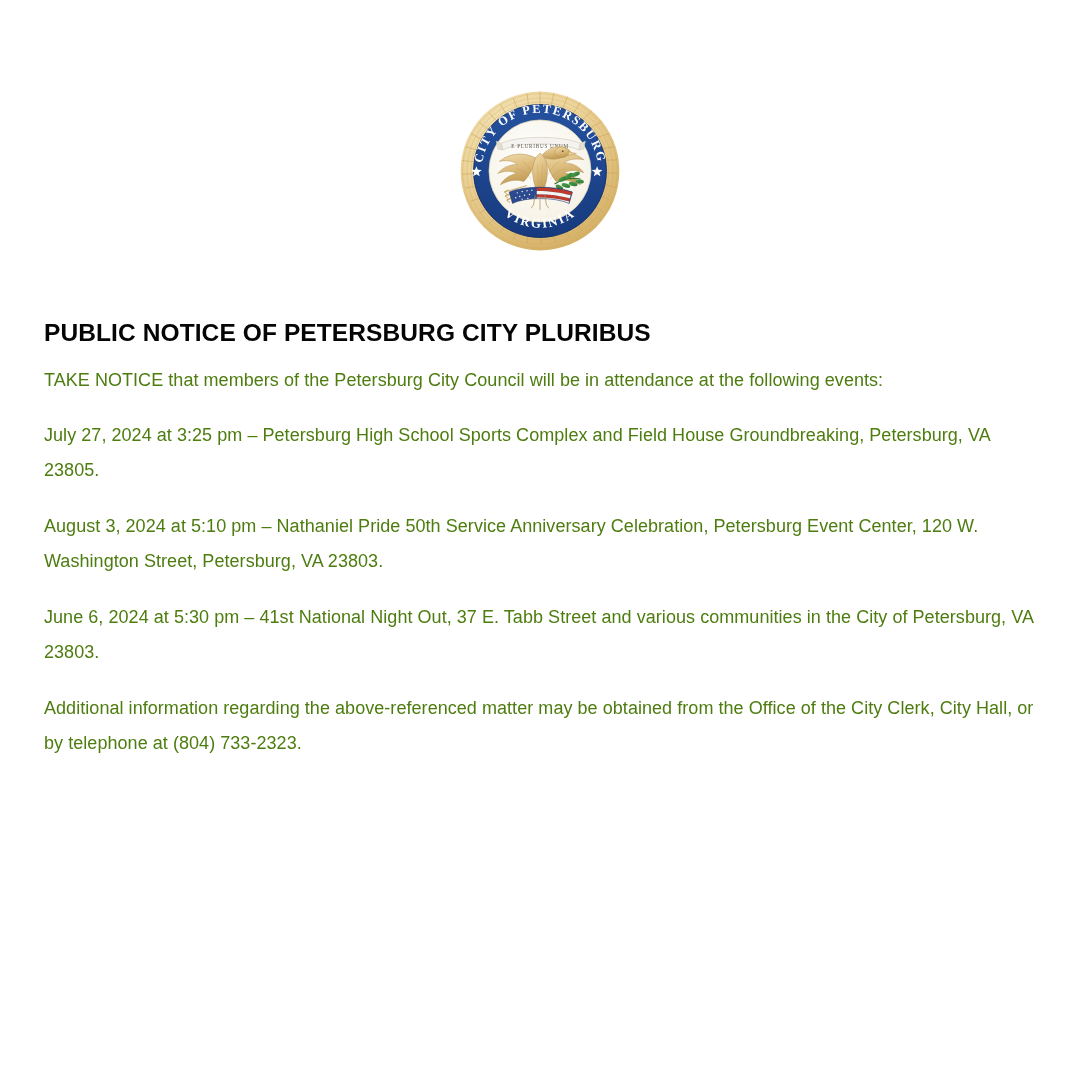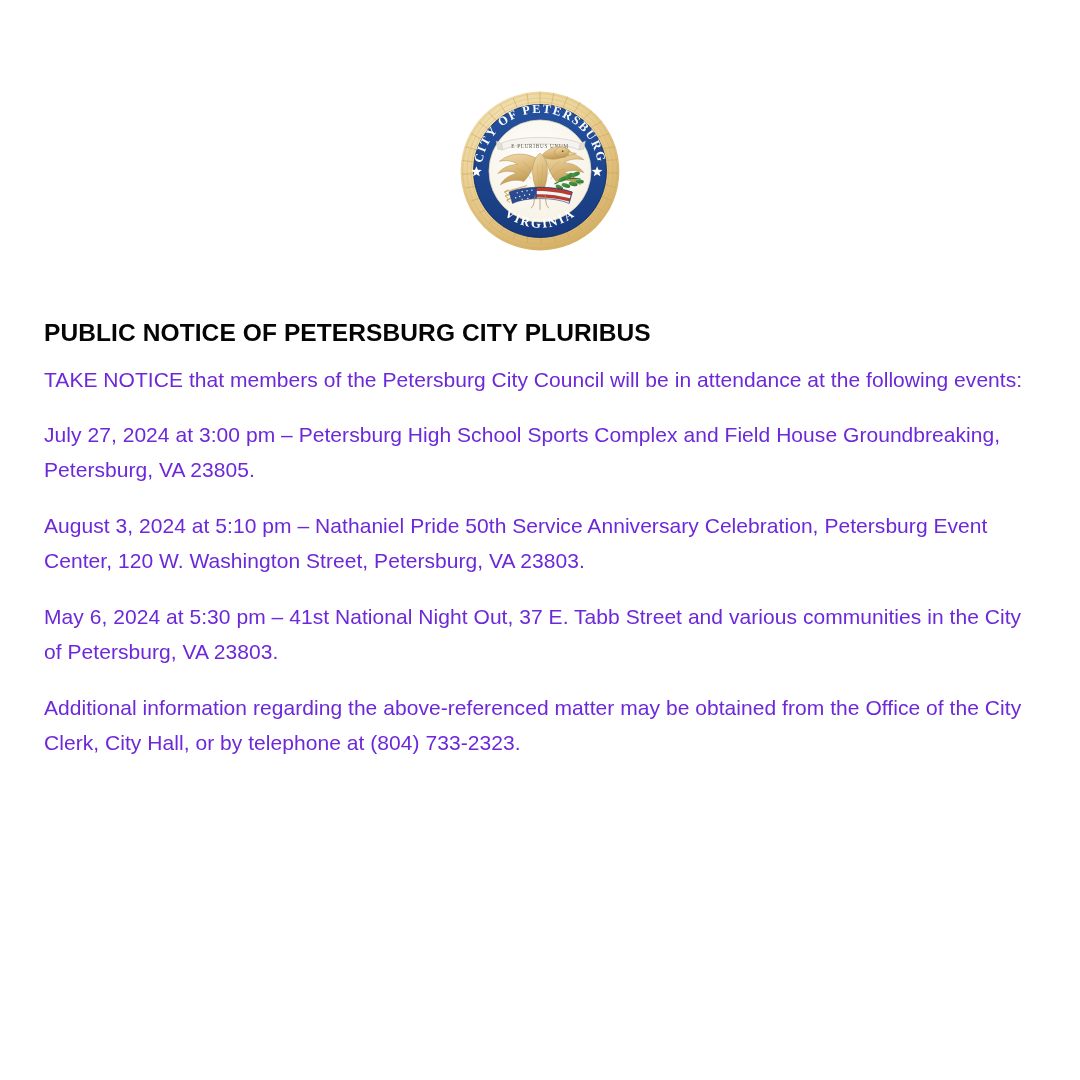--- a/index.html
+++ b/index.html
@@ -44,25 +44,25 @@
   .notice-heading {
     font-size: 24.5px;
     font-weight: bold;
     line-height: 30px;
     letter-spacing: 0.1px;
     margin: 0 0 16px 0;
     color: #050505;
   }
 
   .notice-para {
-    font-size: 21px;
+    font-size: 18px;
     font-weight: normal;
     line-height: 34.5px;
     margin: 0 0 22px 0;
-    color: #6d28d9;
+    color: #4d7c0f;
     letter-spacing: 0.05px;
   }
   .notice-para.tight { line-height: 32px; }
   .notice-para:last-child { margin-bottom: 12px; }
 </style>
 </head>
 <body>
 
 <div class="page">
 
@@ -255,22 +255,22 @@
       </g>
     </svg>
   </div>
 
   <div class="notice-body">
 
     <div class="notice-heading">PUBLIC NOTICE OF PETERSBURG CITY PLURIBUS</div>
 
     <p class="notice-para tight">TAKE NOTICE that members of the Petersburg City Council will be in attendance at the following events:</p>
 
-    <p class="notice-para">July 27, 2024 at 3:00 pm – Petersburg High School Sports Complex and Field House Groundbreaking, Petersburg, VA 23805.</p>
+    <p class="notice-para">July 27, 2024 at 3:25 pm – Petersburg High School Sports Complex and Field House Groundbreaking, Petersburg, VA 23805.</p>
 
     <p class="notice-para">August 3, 2024 at 5:10 pm – Nathaniel Pride 50th Service Anniversary Celebration, Petersburg Event Center, 120 W. Washington Street, Petersburg, VA 23803.</p>
 
-    <p class="notice-para">May 6, 2024 at 5:30 pm – 41st National Night Out, 37 E. Tabb Street and various communities in the City of Petersburg, VA 23803.</p>
+    <p class="notice-para">June 6, 2024 at 5:30 pm – 41st National Night Out, 37 E. Tabb Street and various communities in the City of Petersburg, VA 23803.</p>
 
     <p class="notice-para">Additional information regarding the above-referenced matter may be obtained from the Office of the City Clerk, City Hall, or by telephone at (804) 733-2323.</p>
   </div>
 
 </div>
 
 </body></html>

